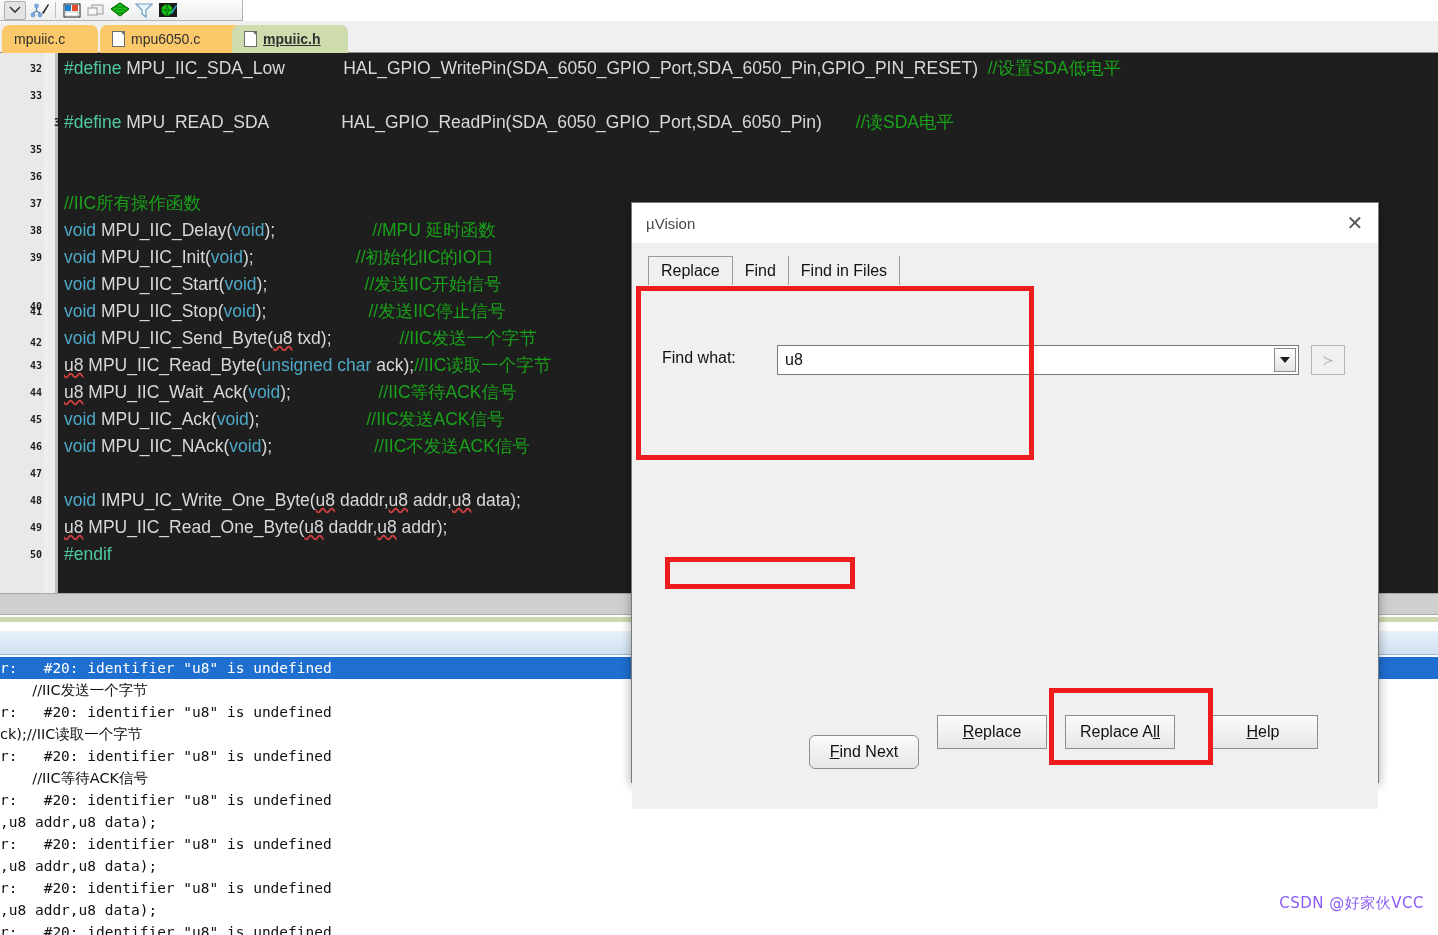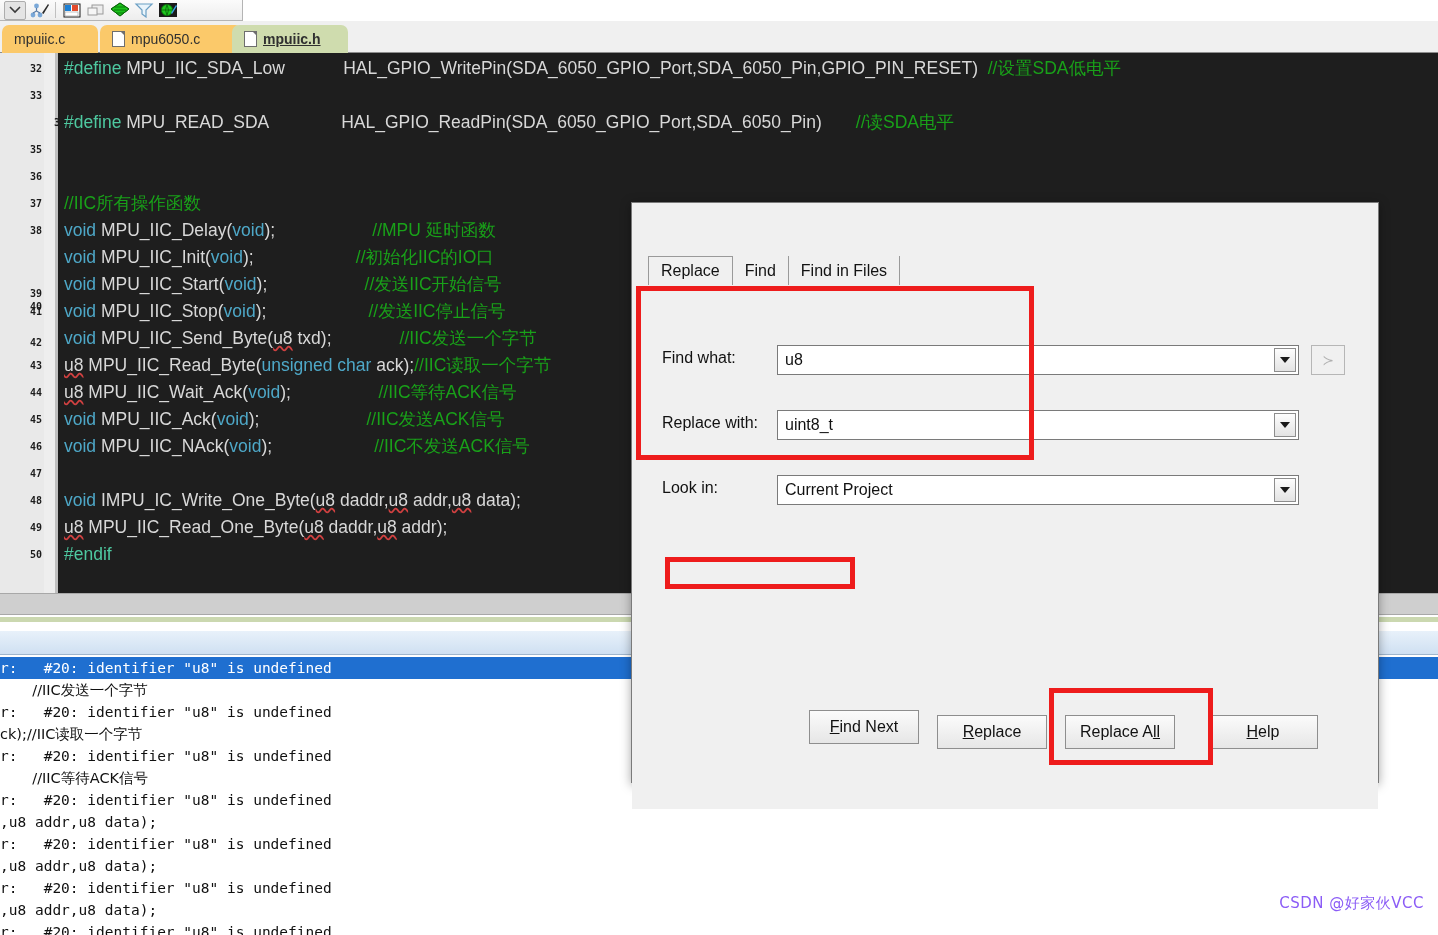--- a/index.html
+++ b/index.html
@@ -259,21 +259,21 @@
     <div class="gutter-stripe"></div>
     <div class="gutter-edge"></div>
     <div id="gutter-nums">
         <div class="ln" style="top: 2px;">32</div>
         <div class="ln" style="top: 29px;">33</div>
         <div class="ln" style="top: 56px; margin-left: 24px;">34</div>
         <div class="ln" style="top: 83px;">35</div>
         <div class="ln" style="top: 110px;">36</div>
         <div class="ln" style="top: 137px;">37</div>
         <div class="ln" style="top: 164px;">38</div>
-        <div class="ln" style="top: 191px; margin-top: 36px;">39</div>
+        <div class="ln" style="top: 191px;">39</div>
         <div class="ln" style="top: 218px; margin-top: 22px;">40</div>
         <div class="ln" style="top: 245px;">41</div>
         <div class="ln" style="top: 276px;">42</div>
         <div class="ln" style="top: 299px;">43</div>
         <div class="ln" style="top: 326px;">44</div>
         <div class="ln" style="top: 353px;">45</div>
         <div class="ln" style="top: 380px;">46</div>
         <div class="ln" style="top: 407px;">47</div>
         <div class="ln" style="top: 434px;">48</div>
         <div class="ln" style="top: 461px;">49</div>
@@ -322,20 +322,26 @@
       <div class="oline" style="top: 200px;">,u8 addr,u8 data);</div>
       <div class="oline" style="top: 222px;">r:   #20: identifier "u8" is undefined</div>
       <div class="oline" style="top: 244px;">,u8 addr,u8 data);</div>
       <div class="oline" style="top: 266px;">r:   #20: identifier "u8" is undefined</div>
     </div>
 
   <div class="watermark">CSDN @好家伙VCC</div>
 
   <div class="dialog">
 
+    <div class="dlg-title">
+      <span class="t">µVision</span>
+      <div class="dlg-close">
+        <span>✕</span>
+      </div>
+    </div>
 
     <div class="dlg-body">
 
       <div class="tabs-row">
         <div class="dtab active">
           <span>Replace</span>
         </div>
         <div class="dtab">
           <span>Find</span>
         </div>
@@ -350,42 +356,24 @@
           <span class="val">u8</span>
           <div class="combo-arrow">
               <i></i>
             </div>
         </div>
         <div class="gt-btn" style="left:649px; top:0;">
           <span>≻</span>
         </div>
       </div>
 
-      <div class="field-row" style="left:30px; top:167px; width:700px;">
-        <div class="field-lbl">Replace with:</div>
-        <div class="combo" style="left:115px; top:0; width:522px;">
-          <span class="val">uint8_t</span>
-          <div class="combo-arrow">
-              <i></i>
-            </div>
-        </div>
-      </div>
-
-      <div class="field-row" style="left:30px; top:232px; width:700px;">
-        <div class="field-lbl">Look in:</div>
-        <div class="combo" style="left:115px; top:0; width:522px;">
-          <span class="val">Current Project</span>
-          <div class="combo-arrow">
-              <i></i>
-            </div>
-        </div>
-      </div>
-
-
-      <div class="dbtn" style="left:177px; top:467px;">
+
+
+
+      <div class="dbtn" style="left:177px; top:492px;border-radius:6px;">
         <span><u>F</u><span>ind Next</span></span>
       </div>
       <div class="dbtn" style="left:305px; top:472px;">
         <span><u>R</u><span>eplace</span></span>
       </div>
       <div class="dbtn" style="left:433px; top:472px;">
         <span><span>Replace A</span><u>ll</u></span>
       </div>
       <div class="dbtn" style="left:576px; top:472px;">
         <span><u>H</u><span>elp</span></span>

